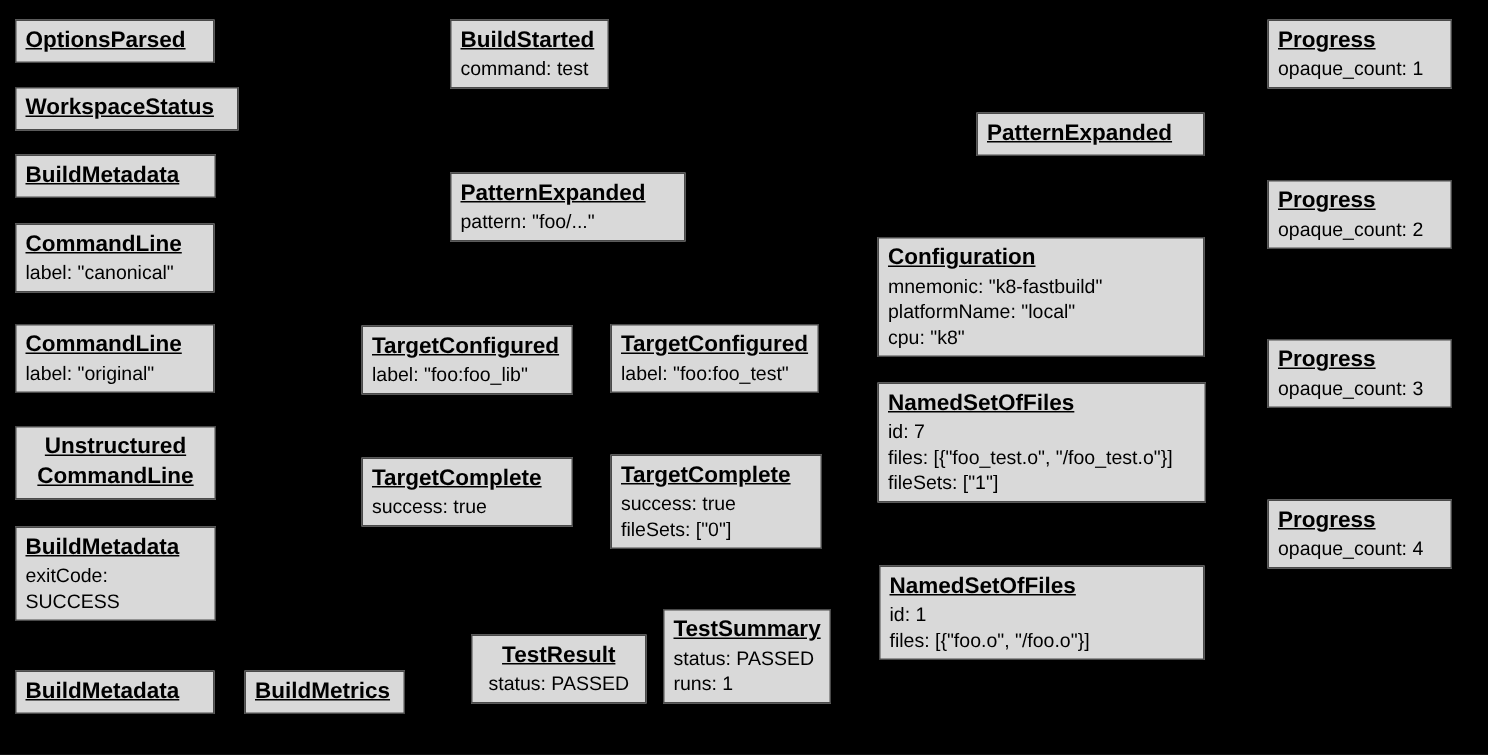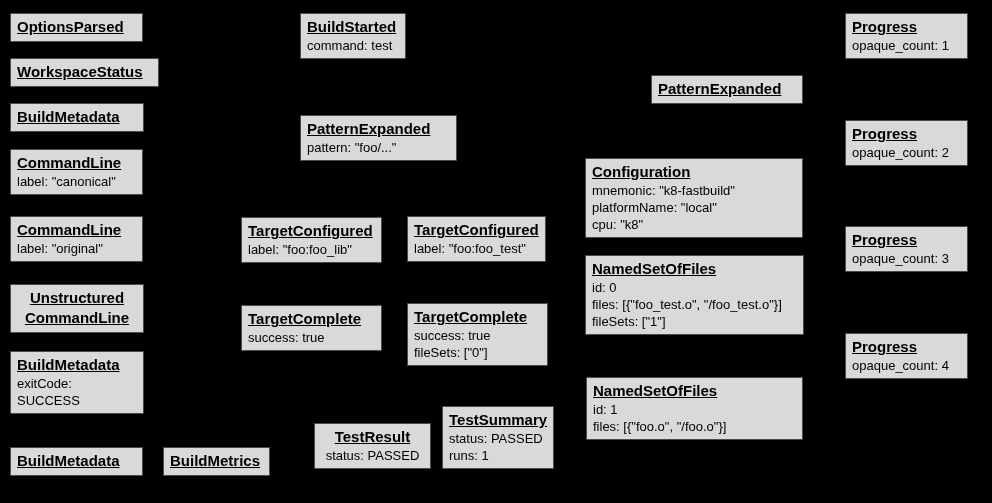--- a/index.html
+++ b/index.html
@@ -139,21 +139,21 @@
 
   <div class="box" style="left:585px;top:158px;width:218px;">
     <div class="box-title">Configuration</div>
     <div class="box-body">mnemonic: "k8-fastbuild"
 platformName: "local"
 cpu: "k8"</div>
   </div>
 
   <div class="box" style="left:585px;top:255px;width:219px;">
     <div class="box-title">NamedSetOfFiles</div>
-    <div class="box-body">id: 0
+    <div class="box-body">id: 7
 files: [{"foo_test.o", "/foo_test.o"}]
 fileSets: ["1"]</div>
   </div>
 
   <div class="box" style="left:586px;top:377px;width:217px;">
     <div class="box-title">NamedSetOfFiles</div>
     <div class="box-body">id: 1
 files: [{"foo.o", "/foo.o"}]</div>
   </div>
 

